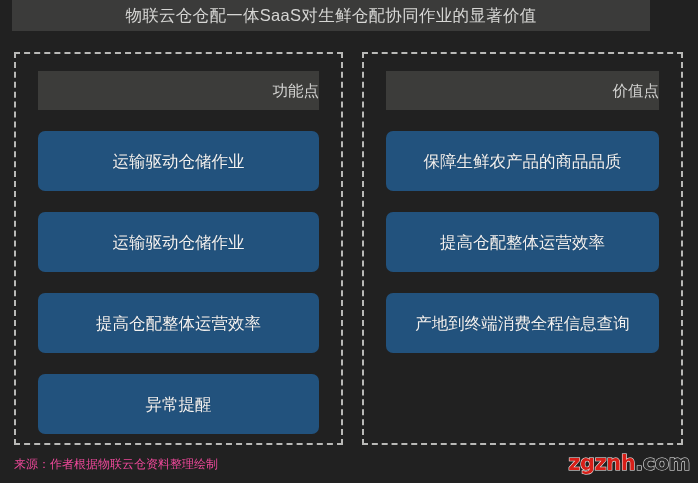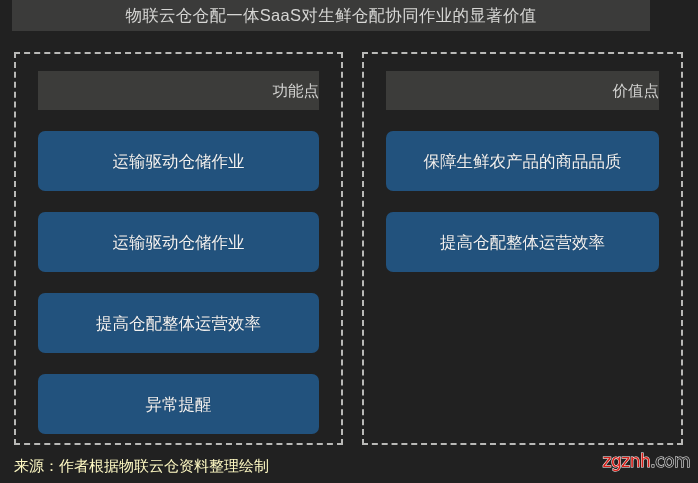--- a/index.html
+++ b/index.html
@@ -116,33 +116,33 @@
     position: absolute;
     left: 0;
     top: 452px;
     width: 698px;
     height: 31px;
   }
   .source-note {
     position: absolute;
     left: 14px;
     top: 6px;
-    color: #fef9c3;
-    font-size: 15px;
+    color: #ec4899;
+    font-size: 12px;
     line-height: 1;
     white-space: nowrap;
   }
 
   .watermark {
     position: absolute;
     right: 8px;
     top: 1px;
     font-family: "DejaVu Sans", sans-serif;
-    font-size: 17px;
-    font-weight: normal;
+    font-size: 21px;
+    font-weight: bold;
     letter-spacing: -0.5px;
     line-height: 1;
     white-space: nowrap;
   }
   .watermark .wm-main {
     color: #d81f18;
     -webkit-text-stroke: 1.1px #f0f0f0;
     paint-order: stroke fill;
   }
   .watermark .wm-tld {
@@ -189,20 +189,23 @@
         <div class="col-header">
           <span class="col-header-text">价值点</span>
         </div>
         <div class="item-list">
           <div class="item-chip">
             <span class="item-text">保障生鲜农产品的商品品质</span>
           </div>
           <div class="item-chip">
             <span class="item-text">提高仓配整体运营效率</span>
           </div>
+          <div class="item-chip">
+            <span class="item-text">产地到终端消费全程信息查询</span>
+          </div>
         </div>
       </div>
     </div>
 
   </div>
 
   <div class="footer">
     <span class="source-note">来源：作者根据物联云仓资料整理绘制</span>
     <span class="watermark"><span class="wm-main">zgznh</span><span class="wm-tld">.com</span></span>
   </div>

